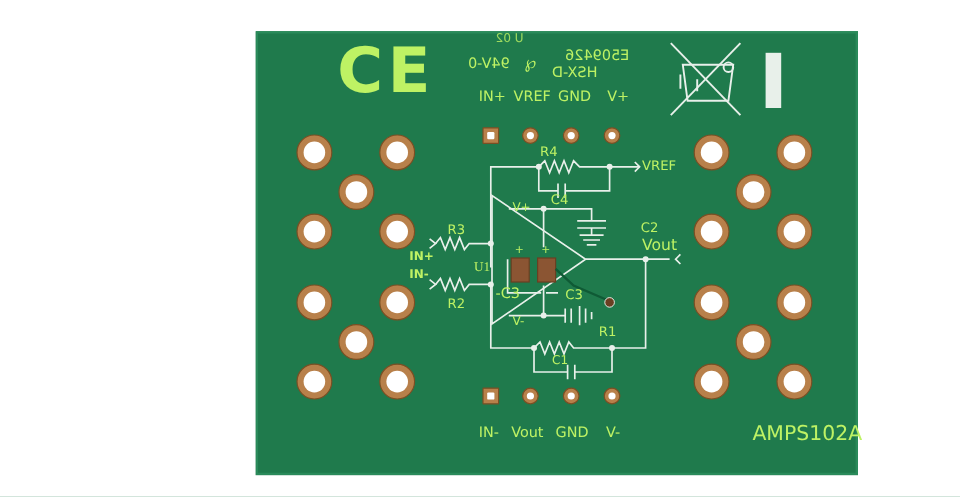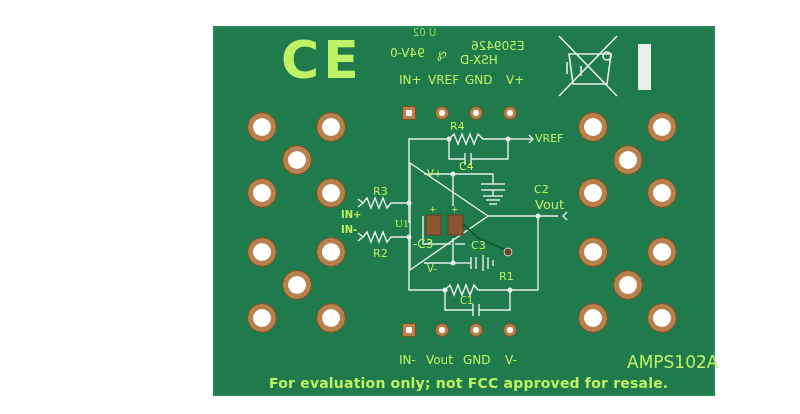--- a/index.html
+++ b/index.html
@@ -164,14 +164,13 @@
   <div class="silk" style="left:238px; top:179px; font-size:9px;">+</div>
   <div class="silk" style="left:322px; top:172px; font-size:13px;">Vout</div>
   <div class="silk" style="left:200px; top:212px; font-size:12px;">-C3</div>
   <div class="silk" style="left:258px; top:214px; font-size:11px;">C3</div>
   <div class="silk" style="left:160px; top:222px; font-size:11px;">R2</div>
   <div class="silk" style="left:214px; top:238px; font-size:10px;">V-</div>
   <div class="silk" style="left:286px; top:245px; font-size:11px;">R1</div>
   <div class="silk" style="left:247px; top:270px; font-size:10px;">C1</div>
 
   <div class="silk" style="left:377px; top:328px; font-size:17px;margin-left:37px;">AMPS102A</div>
-  <div class="silk" style="left:56px; top:350px; font-size:14px; font-weight:bold; letter-spacing:0.2px;">For evaluation only; not FCC approved for resale.</div>
 </div>
 
 </body></html>

